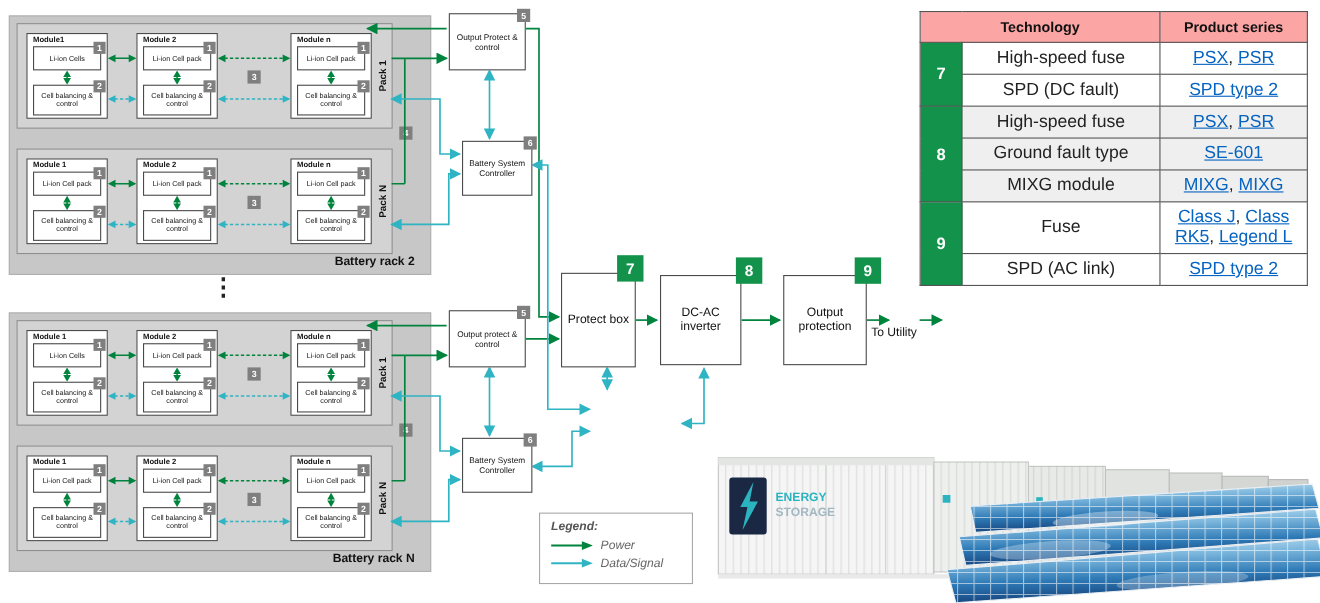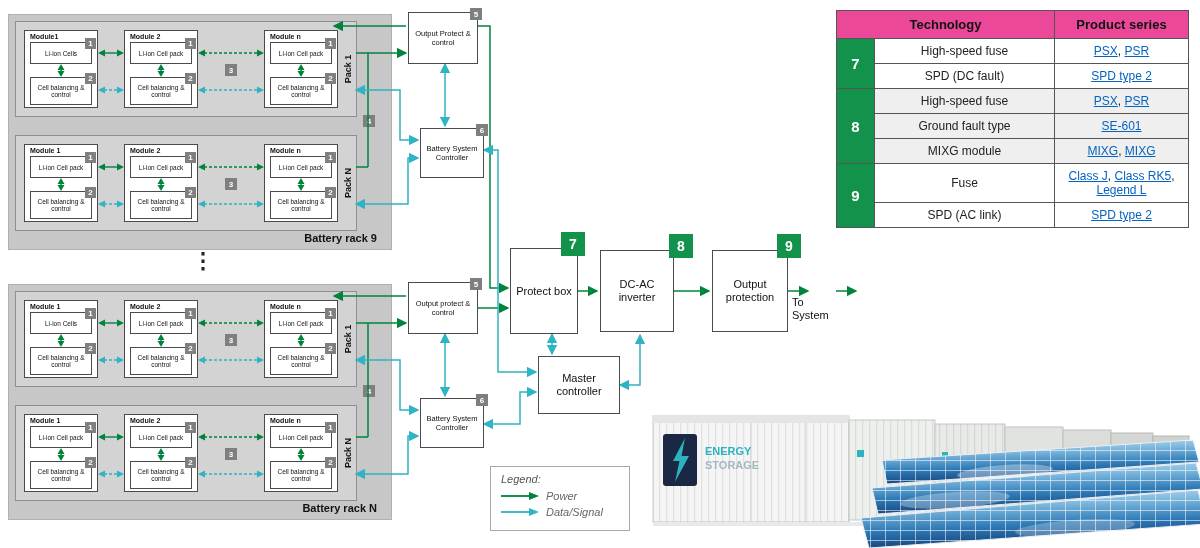--- a/index.html
+++ b/index.html
@@ -33,27 +33,27 @@
   .wt{stroke:#2FB4C4;fill:none;stroke-width:1.5}
 
   
   .obox{position:absolute;background:#fff;border:1px solid #4a4a4a;display:flex;align-items:center;justify-content:center;text-align:center;font-size:7.5px;line-height:9px;padding:2px;z-index:3;color:#111}
   .bigbox{position:absolute;background:#fff;border:1px solid #4a4a4a;display:flex;align-items:center;justify-content:center;text-align:center;font-size:11px;line-height:13px;z-index:3;color:#111}
   .gbadge{position:absolute;width:24px;height:24px;background:#12924A;color:#fff;font-size:14px;font-weight:bold;display:flex;align-items:center;justify-content:center;z-index:4}
   .tolabel{position:absolute;font-size:11px;line-height:13px;color:#111;z-index:3}
 
   
   .legend{position:absolute;left:490px;top:466px;width:140px;border:1px solid #a8a8a8;padding:6px 10px 8px;background:#fff;z-index:3}
-  .legend-title{font-style:italic;font-weight:normal;color:#555;font-size:11px;margin-bottom:5px}
+  .legend-title{font-style:italic;font-weight:bold;color:#555;font-size:11px;margin-bottom:5px}
   .legend-item{display:flex;align-items:center;gap:7px;font-style:italic;color:#666;font-size:11px;margin:4px 0}
 
   
   .ptable{position:absolute;left:836px;top:10px;border-collapse:collapse;background:#fff;z-index:3}
-  .ptable th{background:#ec4899;border:1px solid #555;font-size:13px;font-weight:bold;padding:6px 8px;color:#111}
-  .ptable td{border:1px solid #555;font-size:12px;text-align:center;padding:5px 6px;color:#222}
+  .ptable th{background:#fca5a5;border:1px solid #555;font-size:13px;font-weight:bold;padding:6px 8px;color:#111}
+  .ptable td{border:1px solid #555;font-size:16px;text-align:center;padding:5px 6px;color:#222}
   .ptable td.num{background:#12924A;color:#fff;font-weight:bold;font-size:15px;width:38px}
   .ptable td.tech{width:180px}
   .ptable td.prod{width:134px}
   .ptable tr.shaded td.tech,.ptable tr.shaded td.prod{background:#efefef}
   .ptable a{color:#0563C1;text-decoration:underline}
 
   
   .photo{position:absolute;z-index:1}
   .photo text{font-family:"Liberation Sans",sans-serif}
 </style>
@@ -243,21 +243,21 @@
               <div class="ctrlbox">
                 <span class="btxt">Cell balancing &amp; control</span>
                 <span class="nbadge">2</span>
               </div>
             </div>
           </div>
           <div class="pack-label">Pack N</div>
         </div>
       </div>
     <span class="freebadge" style="left:354px;top:100px">4</span>
-    <div class="rack-label">Battery rack 9</div>
+    <div class="rack-label">Battery rack 2</div>
   </div>
 
   <div class="vdots">⋮</div>
 
   <div class="rack" style="left:8px;top:284px">
     <div>
         <div class="pack">
           <div class="mod-row">
             <div class="module">
               <div class="mtitle">Module 1</div>
@@ -503,24 +503,21 @@
     <span>Protect box</span>
   </div>
   <div class="bigbox" style="left:600px;top:250px;width:74px;height:82px">
     <span class="gbadge" style="right:-20px;top:-17px">8</span>
     <span>DC-AC inverter</span>
   </div>
   <div class="bigbox" style="left:712px;top:250px;width:76px;height:82px">
     <span class="gbadge" style="right:-14px;top:-17px">9</span>
     <span>Output protection</span>
   </div>
-  <div class="bigbox" style="left:538px;top:356px;width:82px;height:58px">
-    <span>Master controller</span>
-  </div>
-  <div class="tolabel" style="left:792px;top:296px;width:46px">To System</div>
+  <div class="tolabel" style="left:792px;top:296px;width:46px">To Utility</div>
 
   <div class="legend">
     <div class="legend-title">Legend:</div>
     <div class="legend-item">
       <svg width="38" height="10">
           <line x1="0" y1="5" x2="29" y2="5" stroke="#00833D" stroke-width="1.8"></line>
           <path d="M38,5 L28,1 L28,9 Z" fill="#00833D"></path>
         </svg>
       <span>Power</span>
     </div>

